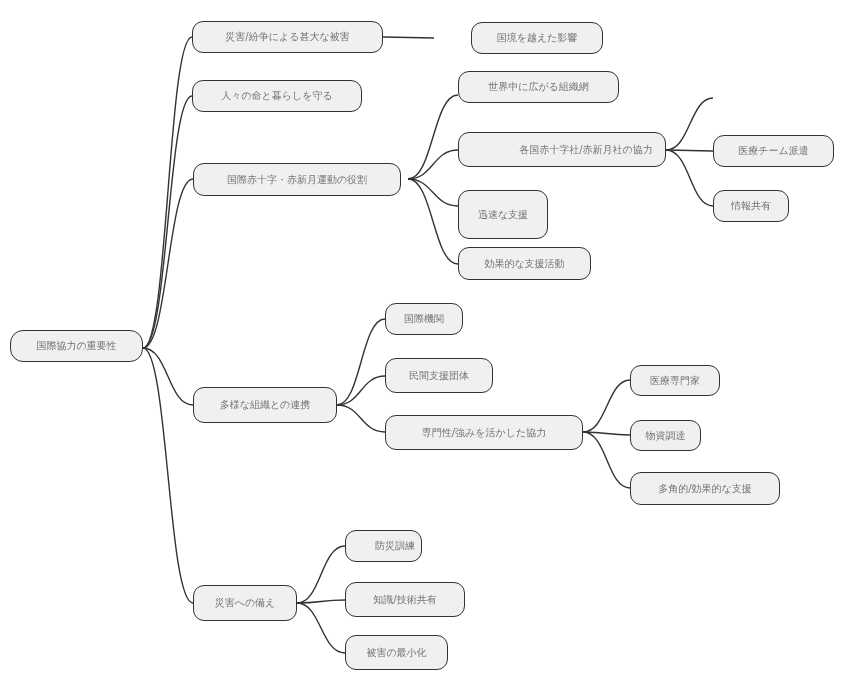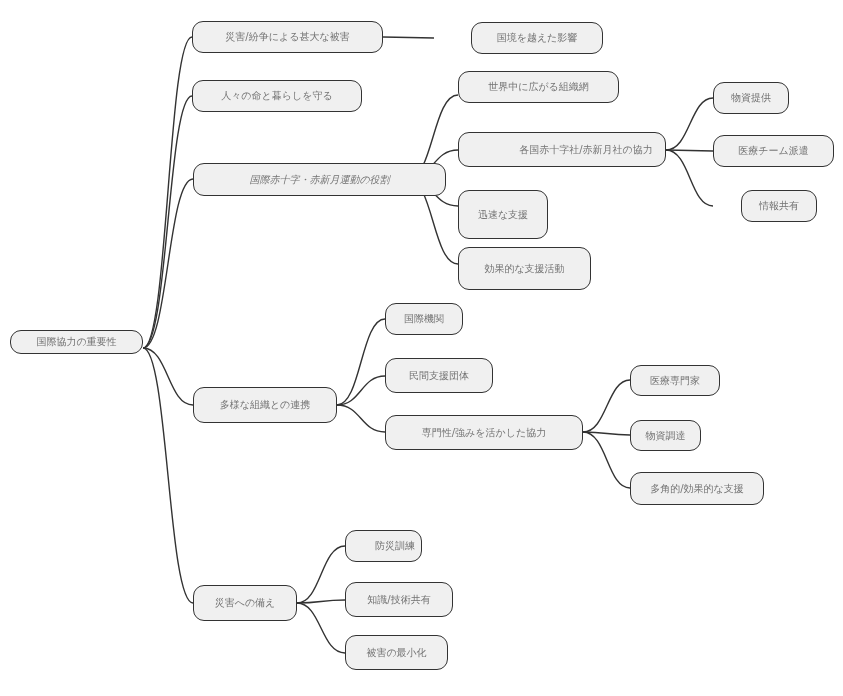--- a/index.html
+++ b/index.html
@@ -60,42 +60,41 @@
     <path d="M337 405 C361 405, 361 376, 385 376"></path>
     <path d="M337 405 C361 405, 361 432, 385 432"></path>
     <path d="M583 432 C607 432, 607 380, 630 380"></path>
     <path d="M583 432 C607 432, 607 435, 630 435"></path>
     <path d="M583 432 C607 432, 607 488, 630 488"></path>
     <path d="M297 603 C321 603, 321 546, 345 546"></path>
     <path d="M297 603 C321 603, 321 600, 345 600"></path>
     <path d="M297 603 C321 603, 321 653, 345 653"></path>
   </svg>
 
-  <div class="node" style="left:10px;  top:330px; width:133px; height:24px;">国際協力の重要性</div>
+  <div class="node" style="left:10px;  top:330px; width:133px; height:32px;border-radius:13px;">国際協力の重要性</div>
 
   <div class="node" style="left:192px; top:21px;  width:191px; height:32px;">災害/紛争による甚大な被害</div>
   <div class="node" style="left:434px; top:22px;  width:132px; height:32px;margin-left:37px;">国境を越えた影響</div>
 
   <div class="node" style="left:192px; top:80px;  width:170px; height:32px;">人々の命と暮らしを守る</div>
 
-  <div class="node" style="left:193px; top:163px; width:253px; height:33px;font-style:italic;">国際赤十字・赤新月運動の役割</div>
+  <div class="node" style="left:193px; top:163px; width:208px; height:33px;">国際赤十字・赤新月運動の役割</div>
   <div class="node" style="left:458px; top:71px;  width:161px; height:32px;">世界中に広がる組織網</div>
   <div class="node" style="left:458px; top:132px; width:208px; height:35px;padding-left:48px;">各国赤十字社/赤新月社の協力</div>
-  <div class="node" style="left:713px; top:82px;  width:76px;  height:32px;">物資提供</div>
   <div class="node" style="left:713px; top:135px; width:121px; height:32px;">医療チーム派遣</div>
-  <div class="node" style="left:713px; top:190px; width:76px;  height:32px;margin-left:28px;">情報共有</div>
+  <div class="node" style="left:713px; top:190px; width:76px;  height:32px;">情報共有</div>
   <div class="node" style="left:458px; top:190px; width:90px;  height:49px;">迅速な支援</div>
-  <div class="node" style="left:458px; top:247px; width:133px; height:43px;">効果的な支援活動</div>
+  <div class="node" style="left:458px; top:247px; width:133px; height:33px;">効果的な支援活動</div>
 
   <div class="node" style="left:193px; top:387px; width:144px; height:36px;">多様な組織との連携</div>
   <div class="node" style="left:385px; top:303px; width:78px;  height:32px;">国際機関</div>
   <div class="node" style="left:385px; top:358px; width:108px; height:35px;">民間支援団体</div>
   <div class="node" style="left:385px; top:415px; width:198px; height:35px;">専門性/強みを活かした協力</div>
   <div class="node" style="left:630px; top:365px; width:90px;  height:31px;">医療専門家</div>
   <div class="node" style="left:630px; top:420px; width:71px;  height:31px;">物資調達</div>
-  <div class="node" style="left:630px; top:472px; width:134px; height:33px;">多角的/効果的な支援</div>
+  <div class="node" style="left:630px; top:472px; width:150px; height:33px;">多角的/効果的な支援</div>
 
   <div class="node" style="left:193px; top:585px; width:104px; height:36px;">災害への備え</div>
   <div class="node" style="left:345px; top:530px; width:77px;  height:32px;padding-left:23px;">防災訓練</div>
-  <div class="node" style="left:345px; top:582px; width:108px; height:35px;">知識/技術共有</div>
+  <div class="node" style="left:345px; top:582px; width:120px; height:35px;">知識/技術共有</div>
   <div class="node" style="left:345px; top:635px; width:103px; height:35px;">被害の最小化</div>
 
 </div>
 
 </body></html>

